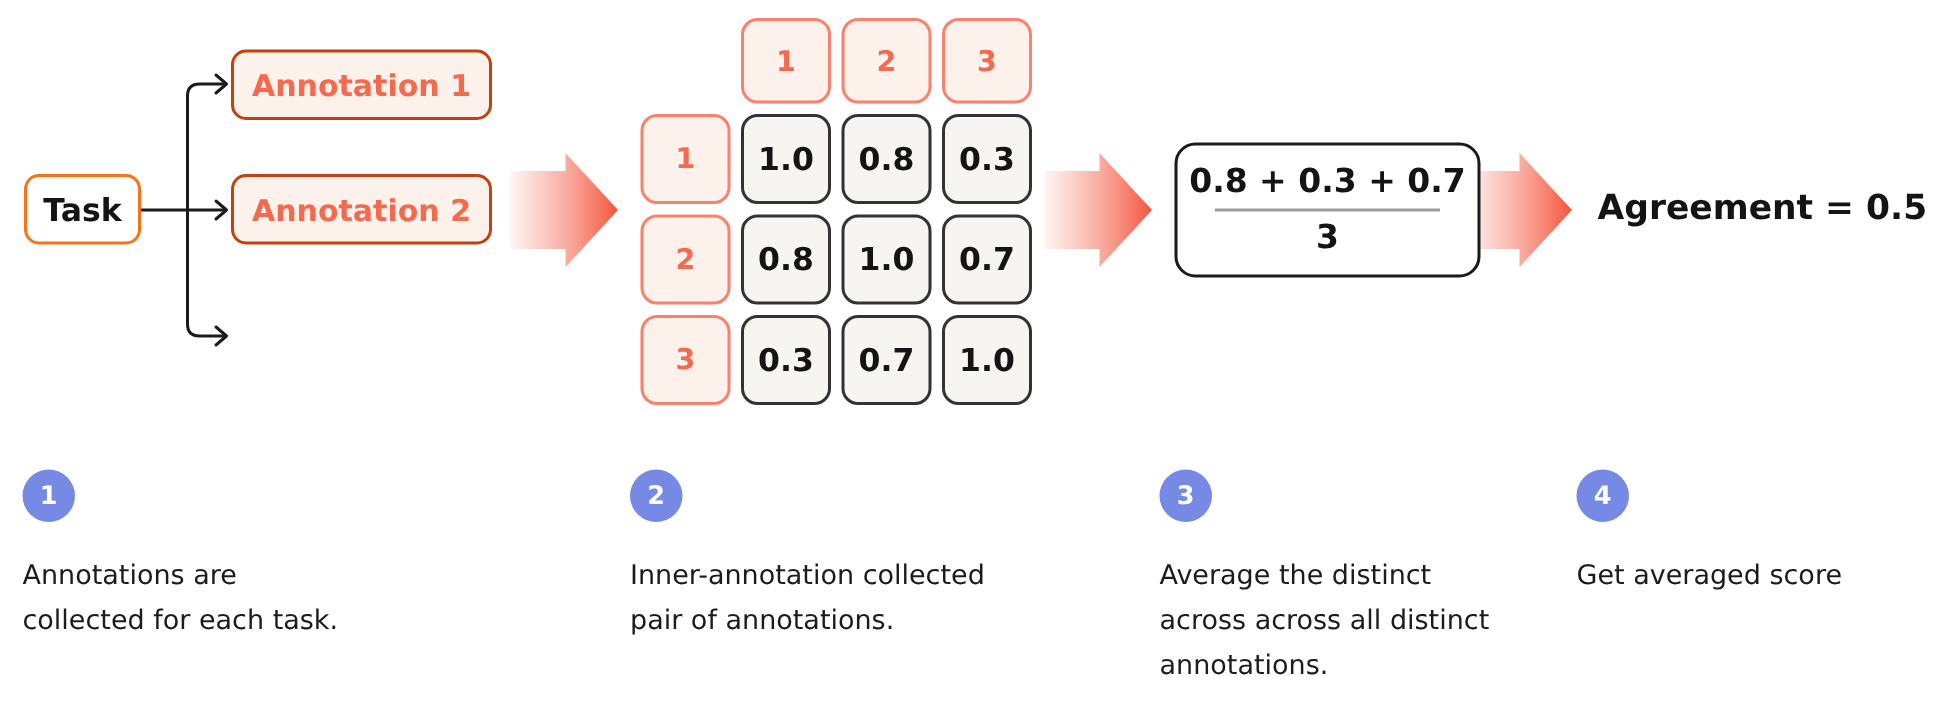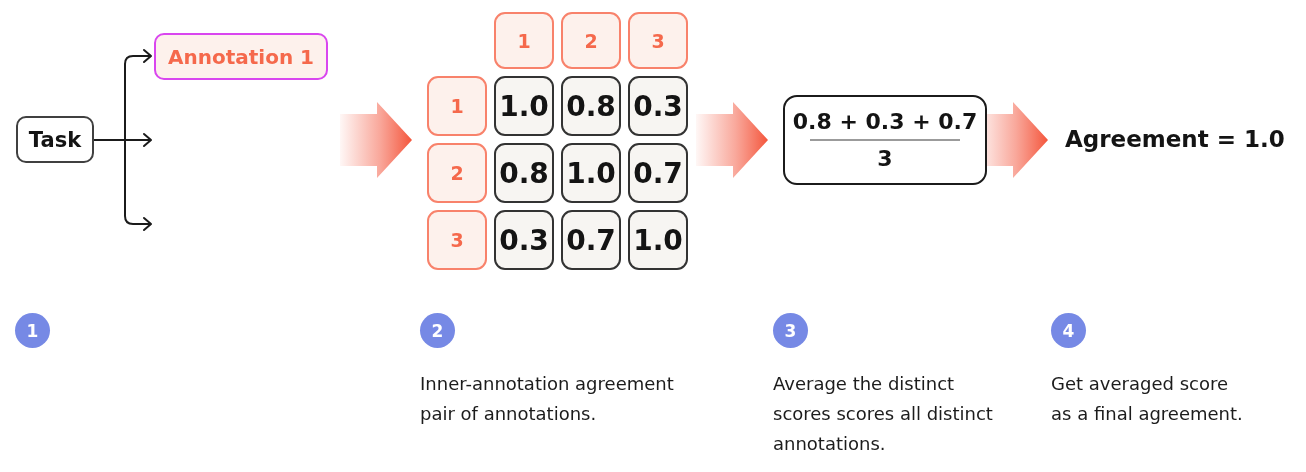--- a/index.html
+++ b/index.html
@@ -13,29 +13,29 @@
     width: 1306px;
     height: 472px;
     background: #ffffff;
     overflow: hidden;
   }
   .abs { position: absolute; }
 
   
   .task-box {
     left: 16px; top: 116px; width: 78px; height: 47px;
-    border: 2px solid #404040; border-radius: 10px; background: #ffffff;
+    border: 2px solid #f97316; border-radius: 10px; background: #ffffff;
     display: flex; align-items: center; justify-content: center;
     font-weight: 700; font-size: 21px; color: #141414;
   }
 
   
   .ann-box {
     left: 154px; width: 174px; height: 47px;
-    border: 2px solid #d946ef; border-radius: 10px; background: #fdf1ec;
+    border: 2px solid #c2410c; border-radius: 10px; background: #fdf1ec;
     display: flex; align-items: center; justify-content: center;
     font-weight: 700; font-size: 20px; color: #f5694c;
   }
   .ann-1 { top: 33px; }
   .ann-2 { top: 116px; }
   .ann-3 { top: 199px; }
 
   
   .tree-svg { left: 94px; top: 40px; }
 
@@ -54,21 +54,21 @@
     border-radius: 11px;
     display: flex; align-items: center; justify-content: center;
     font-weight: 700;
   }
   .m-header {
     border: 2px solid #f8826b; background: #fdf1ec;
     color: #f5694c; font-size: 19px;
   }
   .m-data {
     border: 2px solid #333333; background: #f7f5f2;
-    color: #141414; font-size: 28px;
+    color: #141414; font-size: 21px;
   }
   .m-empty { border: none; background: transparent; }
 
   
   .fraction-box {
     left: 783px; top: 95px; width: 204px; height: 90px;
     border: 2px solid #1b1b1b; border-radius: 14px; background: #ffffff;
     display: flex; flex-direction: column; align-items: center; justify-content: center;
   }
   .fraction-num { font-weight: 700; font-size: 22px; color: #141414; }
@@ -121,20 +121,21 @@
       </linearGradient>
     </defs>
     <polygon fill="url(#arrowGrad)" points="340,114 377,114 377,102 412,140 377,178 377,166 340,166"></polygon>
     <polygon fill="url(#arrowGrad)" points="696,114 733,114 733,102 768,140 733,178 733,166 696,166"></polygon>
     <polygon fill="url(#arrowGrad)" points="976,114 1013,114 1013,102 1048,140 1013,178 1013,166 976,166"></polygon>
   </svg>
 
   <div class="abs task-box">Task</div>
 
   <div class="abs ann-box ann-1">Annotation 1</div>
+  <div class="abs ann-box ann-2">Annotation 2</div>
 
   <div class="abs matrix">
     <div class="m-cell m-empty"></div>
     <div class="m-cell m-header">1</div>
     <div class="m-cell m-header">2</div>
     <div class="m-cell m-header">3</div>
 
     <div class="m-cell m-header">1</div>
     <div class="m-cell m-data">1.0</div>
     <div class="m-cell m-data">0.8</div>
@@ -150,44 +151,47 @@
     <div class="m-cell m-data">0.7</div>
     <div class="m-cell m-data">1.0</div>
   </div>
 
   <div class="abs fraction-box">
     <div class="fraction-num">0.8 + 0.3 + 0.7</div>
     <div class="fraction-divider"></div>
     <div class="fraction-den">3</div>
   </div>
 
-  <div class="abs result-text">Agreement = 1.0</div>
+  <div class="abs result-text">Agreement = 0.5</div>
 
   <div class="abs step step-1">
     <div class="step-badge">1</div>
+    <div class="step-lines">
+      <span>Annotations are</span>
+      <span>collected for each task.</span>
+    </div>
   </div>
 
   <div class="abs step step-2">
     <div class="step-badge">2</div>
     <div class="step-lines">
-      <span>Inner-annotation agreement</span>
+      <span>Inner-annotation collected</span>
       <span>pair of annotations.</span>
     </div>
   </div>
 
   <div class="abs step step-3">
     <div class="step-badge">3</div>
     <div class="step-lines">
       <span>Average the distinct</span>
-      <span>scores scores all distinct</span>
+      <span>across across all distinct</span>
       <span>annotations.</span>
     </div>
   </div>
 
   <div class="abs step step-4">
     <div class="step-badge">4</div>
     <div class="step-lines">
       <span>Get averaged score</span>
-      <span>as a final agreement.</span>
     </div>
   </div>
 
 </div>
 
 </body></html>

